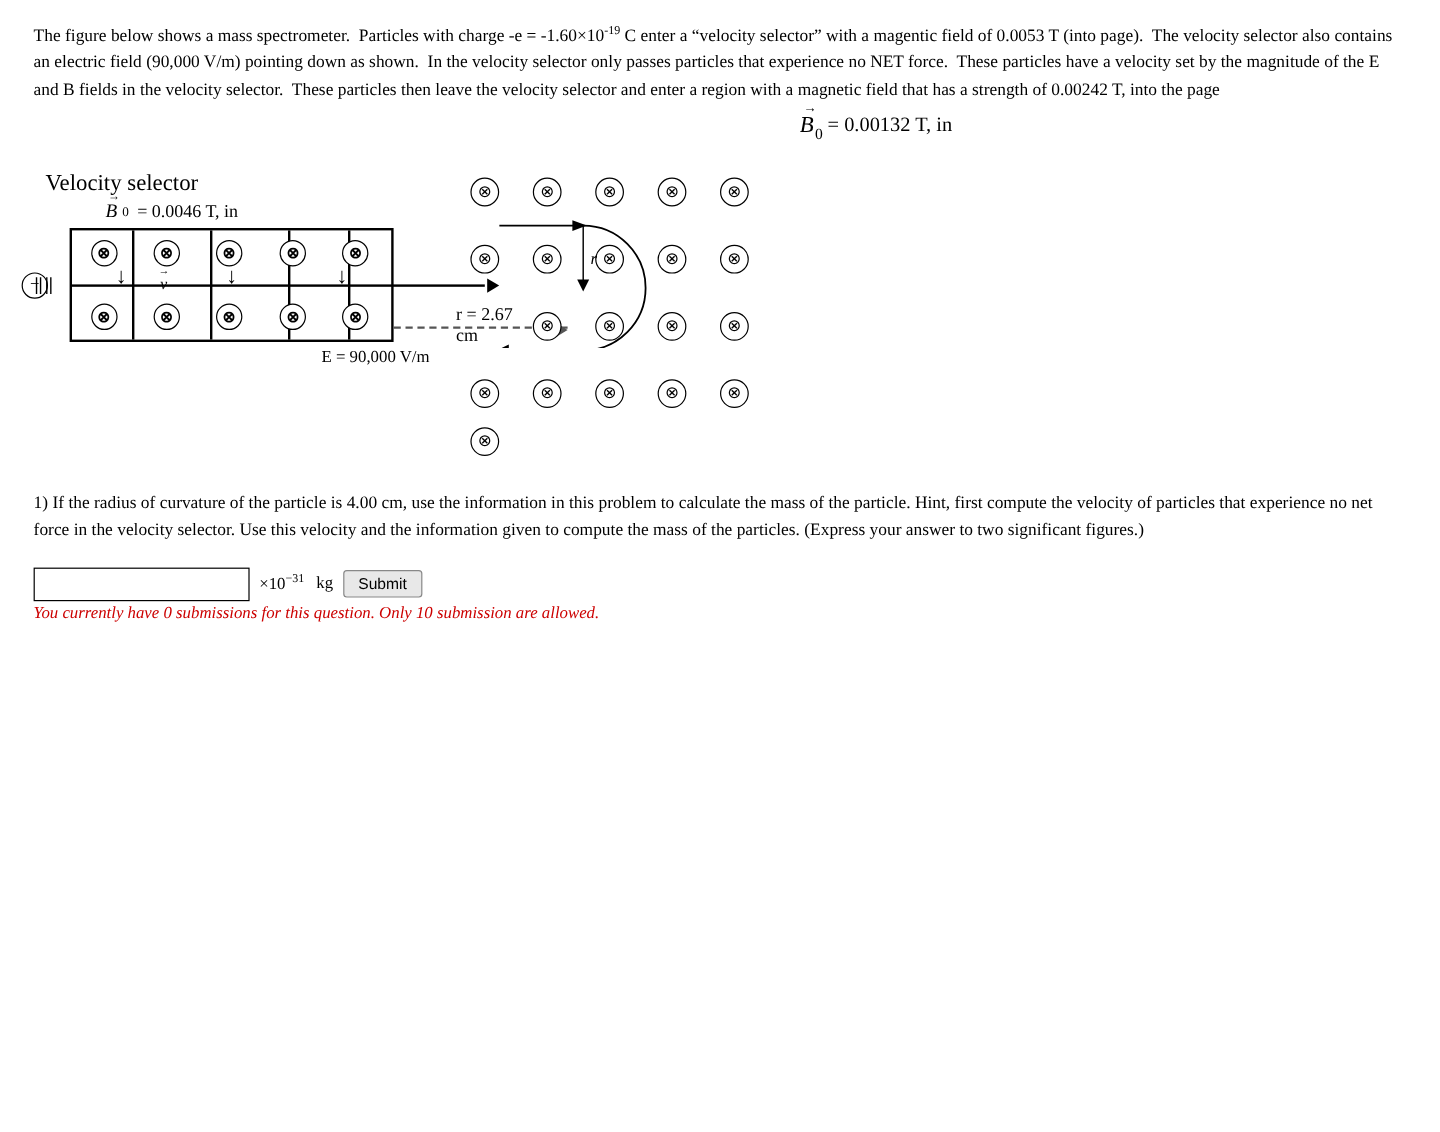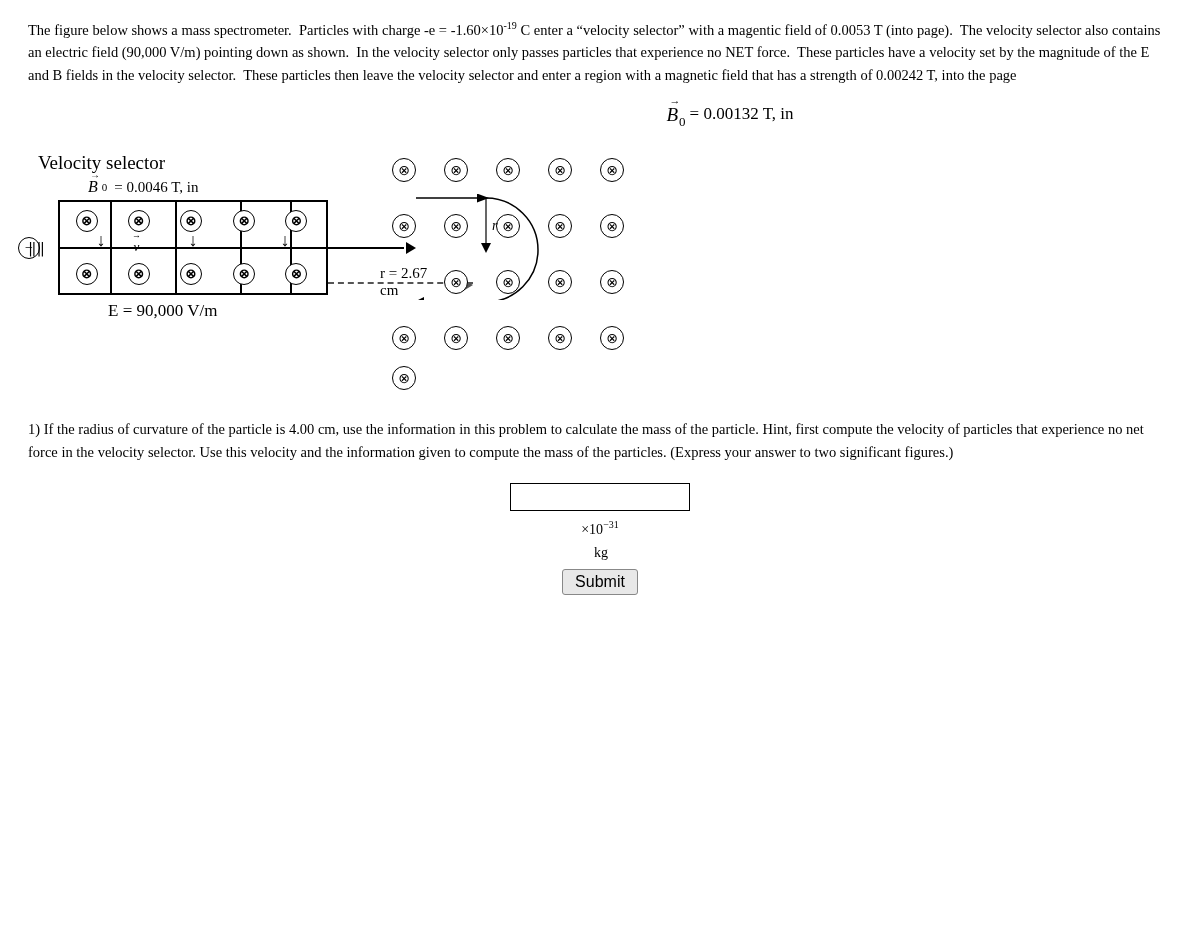--- a/index.html
+++ b/index.html
@@ -8,21 +8,21 @@
       font-family: 'Times New Roman', Times, serif;
       font-size: 15px;
       color: #000;
       width: 1200px;
       min-height: 943px;
       padding: 18px 28px 18px 28px;
     }
     .intro-text {
       font-size: 14.5px;
       line-height: 1.55;
-      margin-bottom: 18px;
+      margin-bottom: 8px;
     }
     sup { font-size: 10px; }
     .diagram-area {
       display: flex;
       flex-direction: column;
       align-items: center;
       position: relative;
       margin-bottom: 28px;
     }
     .main-diagram {
@@ -102,49 +102,49 @@
       border: 1.5px solid #000;
       border-radius: 50%;
       display: flex;
       align-items: center;
       justify-content: center;
       font-size: 14px;
       background: #fff;
     }
     
     .e-label {
-      font-size: 17px;
+      font-size: 14px;
       margin-left: 50px;
       margin-top: 4px;
+      text-align: right;
     }
     
     .question-text {
       font-size: 14.5px;
       line-height: 1.6;
       margin-bottom: 18px;
       margin-top: 10px;
     }
     .answer-row {
       display: flex;
       align-items: center;
       gap: 8px;
-      flex-direction: column;
     }
     .answer-input {
       border: 1px solid #000;
       width: 180px;
       height: 28px;
       font-size: 14px;
       padding: 2px 4px;
     }
     .submit-btn {
       border: 1px solid #888;
       background: #e8e8e8;
       padding: 3px 12px;
-      font-size: 16px;
+      font-size: 13px;
       cursor: pointer;
       border-radius: 3px;
     }
     .submission-info {
       color: #cc0000;
       font-size: 14px;
       line-height: 1.6;
       font-style: italic;
     }
     
@@ -362,13 +362,14 @@
 <div class="answer-row">
   <input class="answer-input" type="text" style="">
   <span style="font-size:14px;">
     <span>×10</span><sup>−31</sup>
   </span>
   <span style="font-size:14px; margin-left:2px;">kg</span>
   <button class="submit-btn">Submit</button>
 </div>
 
 <div class="submission-info">
+  <div>You currently have 0 submissions for this question. Only 10 submission are allowed.</div>
 </div>
 
 </body></html>

